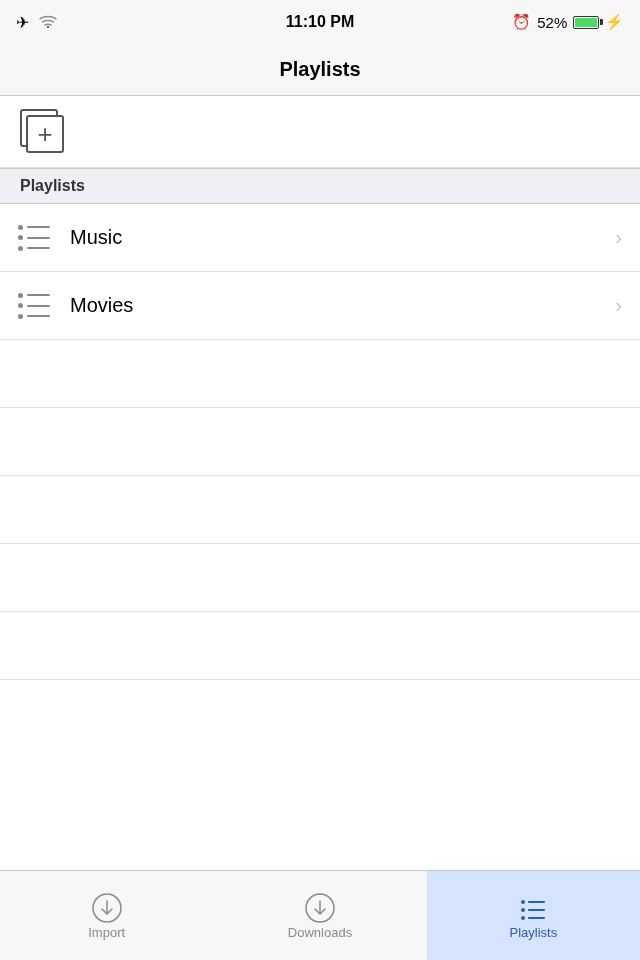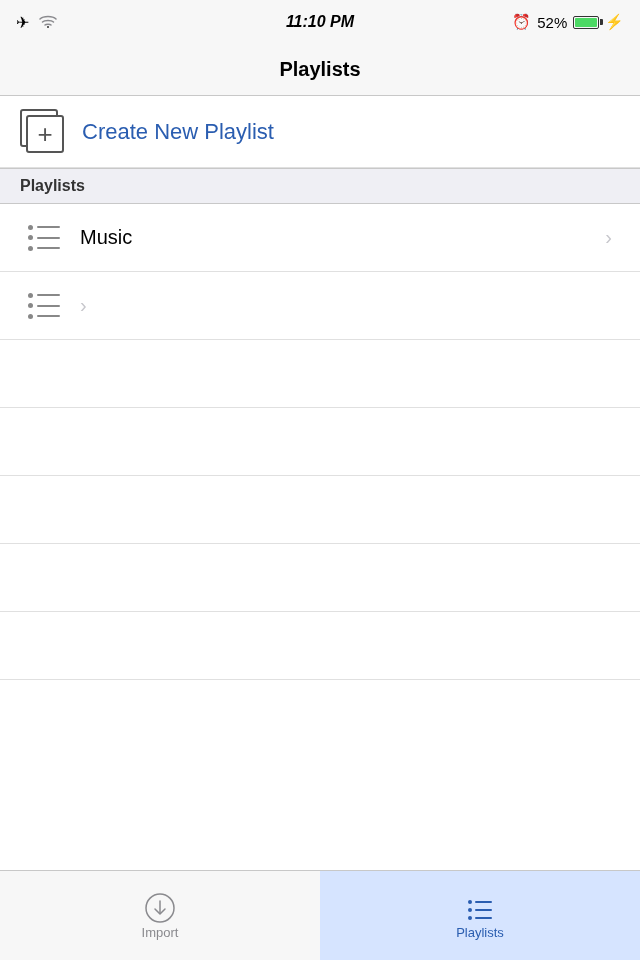--- a/index.html
+++ b/index.html
@@ -28,21 +28,20 @@
       display: flex;
       align-items: center;
       gap: 10px;
     }
     .status-center {
       position: absolute;
       left: 50%;
       transform: translateX(-50%);
       font-size: 16px;
       font-weight: 600;
-      font-style: italic;
     }
     .status-right {
       display: flex;
       align-items: center;
       gap: 6px;
       font-size: 15px;
     }
     .battery-icon {
       display: inline-flex;
       align-items: center;
@@ -124,21 +123,21 @@
     .section-header-text {
       font-size: 16px;
       font-weight: 700;
       color: #333;
     }
 
     
     .list-item {
       display: flex;
       align-items: center;
-      padding: 0 28px;
+      padding: 0 18px;
       height: 68px;
       border-bottom: 1px solid #e0e0e0;
       background: #fff;
       cursor: pointer;
     }
     .list-icon {
       width: 32px;
       height: 26px;
       display: flex;
       flex-direction: column;
@@ -298,21 +297,20 @@
   <span class="nav-title">Playlists</span>
 </div>
 
 <div class="content">
 
   <div class="create-row">
     <div class="create-icon-wrapper">
       <div class="create-icon-back"></div>
       <div class="create-icon-front">+</div>
     </div>
-    <span class="create-label">Create New Playlist</span>
   </div>
 
   <div class="section-header">
     <span class="section-header-text">Playlists</span>
   </div>
 
   <div class="list-item">
     <div class="list-icon">
       <div class="list-icon-line">
           <div class="list-icon-dot"></div>
@@ -339,20 +337,21 @@
         </div>
       <div class="list-icon-line">
           <div class="list-icon-dot"></div>
           <div class="list-icon-bar"></div>
         </div>
       <div class="list-icon-line">
           <div class="list-icon-dot"></div>
           <div class="list-icon-bar"></div>
         </div>
     </div>
+    <span class="list-label">Movies</span>
     <span class="chevron">›</span>
   </div>
 
   <div class="empty-row"></div>
   <div class="empty-row"></div>
   <div class="empty-row"></div>
   <div class="empty-row"></div>
   <div class="empty-row"></div>
 </div>
 
@@ -362,20 +361,30 @@
     <div class="tab-icon">
       <svg width="34" height="34" viewBox="0 0 34 34">
         <circle cx="17" cy="17" r="14" stroke="#8a8a8e" stroke-width="1.5" fill="none"></circle>
         <path d="M17 10 L17 22" stroke="#8a8a8e" stroke-width="1.5" stroke-linecap="round"></path>
         <path d="M12 18 L17 23 L22 18" stroke="#8a8a8e" stroke-width="1.5" stroke-linecap="round" stroke-linejoin="round" fill="none"></path>
       </svg>
     </div>
     <span class="tab-label">Import</span>
   </div>
 
+  <div class="tab-item">
+    <div class="tab-icon">
+      <svg width="34" height="34" viewBox="0 0 34 34">
+        <circle cx="17" cy="17" r="14" stroke="#8a8a8e" stroke-width="1.5" fill="none"></circle>
+        <path d="M17 10 L17 22" stroke="#8a8a8e" stroke-width="1.5" stroke-linecap="round"></path>
+        <path d="M12 18 L17 23 L22 18" stroke="#8a8a8e" stroke-width="1.5" stroke-linecap="round" stroke-linejoin="round" fill="none"></path>
+      </svg>
+    </div>
+    <span class="tab-label">Downloads</span>
+  </div>
 
 
   <div class="tab-item active">
     <div class="tab-icon">
       <svg width="34" height="34" viewBox="0 0 34 34">
         <circle cx="7" cy="11" r="2" fill="#2a5db0" stroke="none"></circle>
         <line x1="13" y1="11" x2="28" y2="11" stroke="#2a5db0" stroke-width="2" stroke-linecap="round"></line>
         <circle cx="7" cy="19" r="2" fill="#2a5db0" stroke="none"></circle>
         <line x1="13" y1="19" x2="28" y2="19" stroke="#2a5db0" stroke-width="2" stroke-linecap="round"></line>
         <circle cx="7" cy="27" r="2" fill="#2a5db0" stroke="none"></circle>

